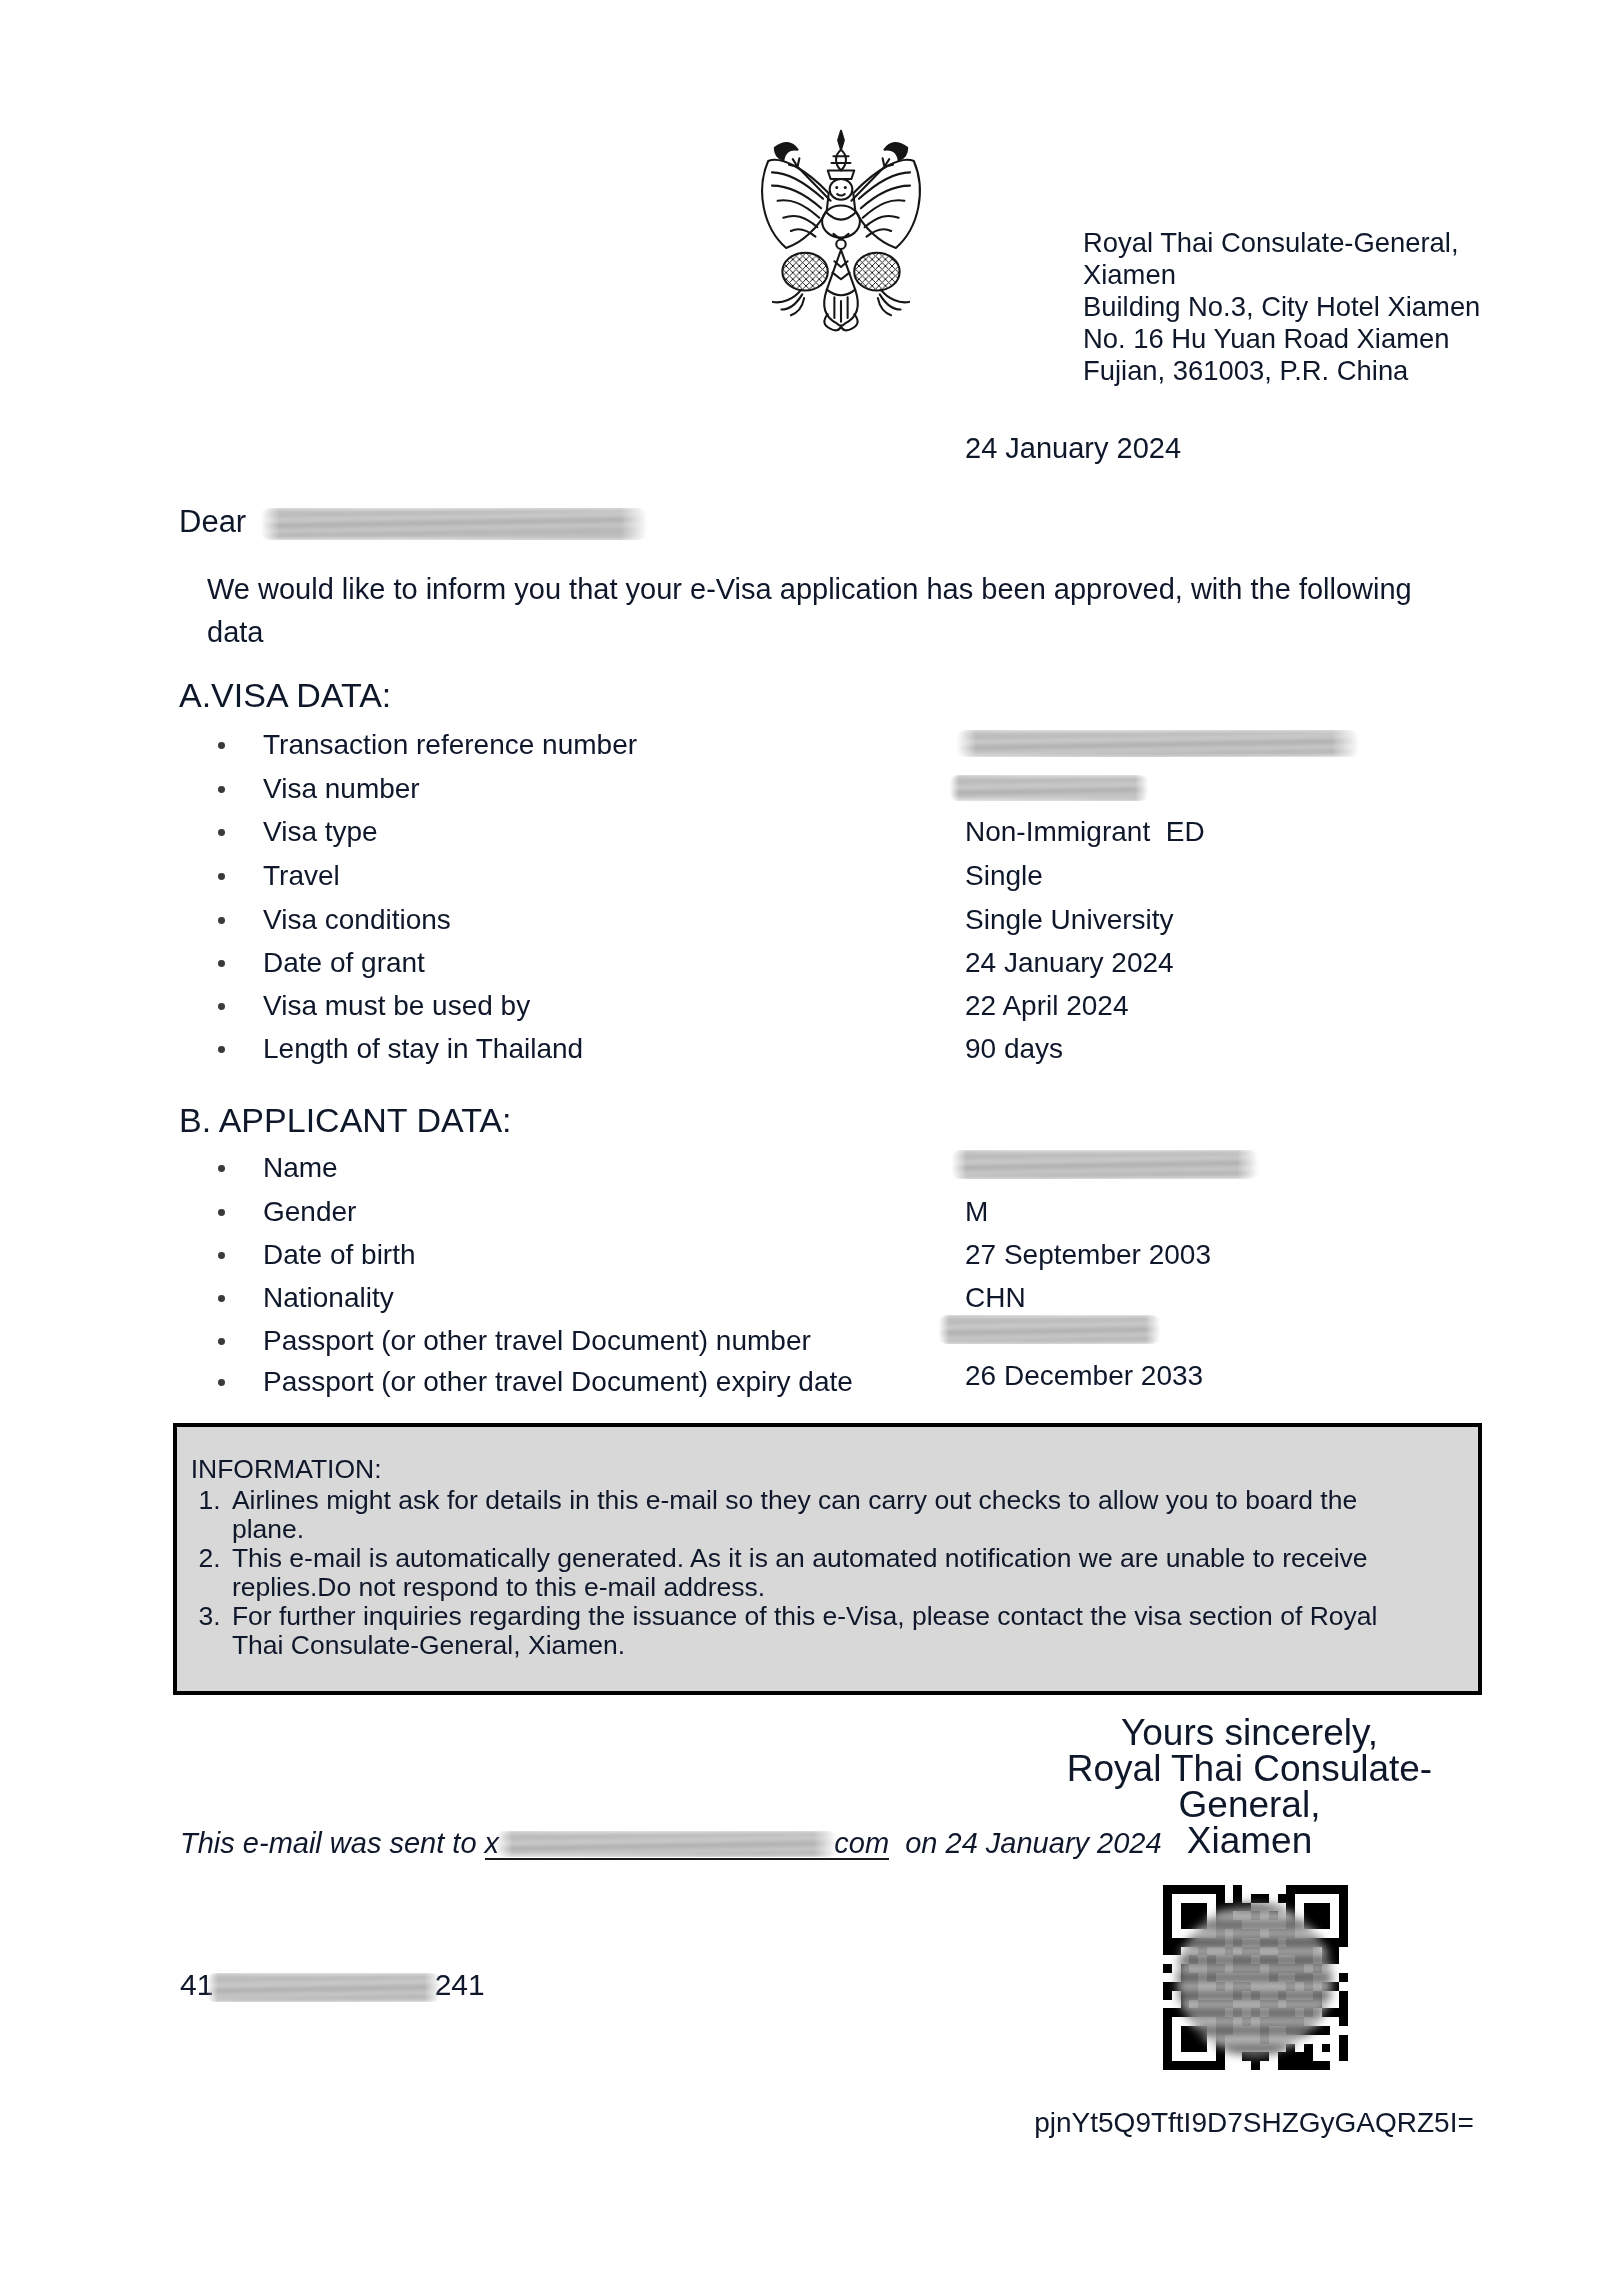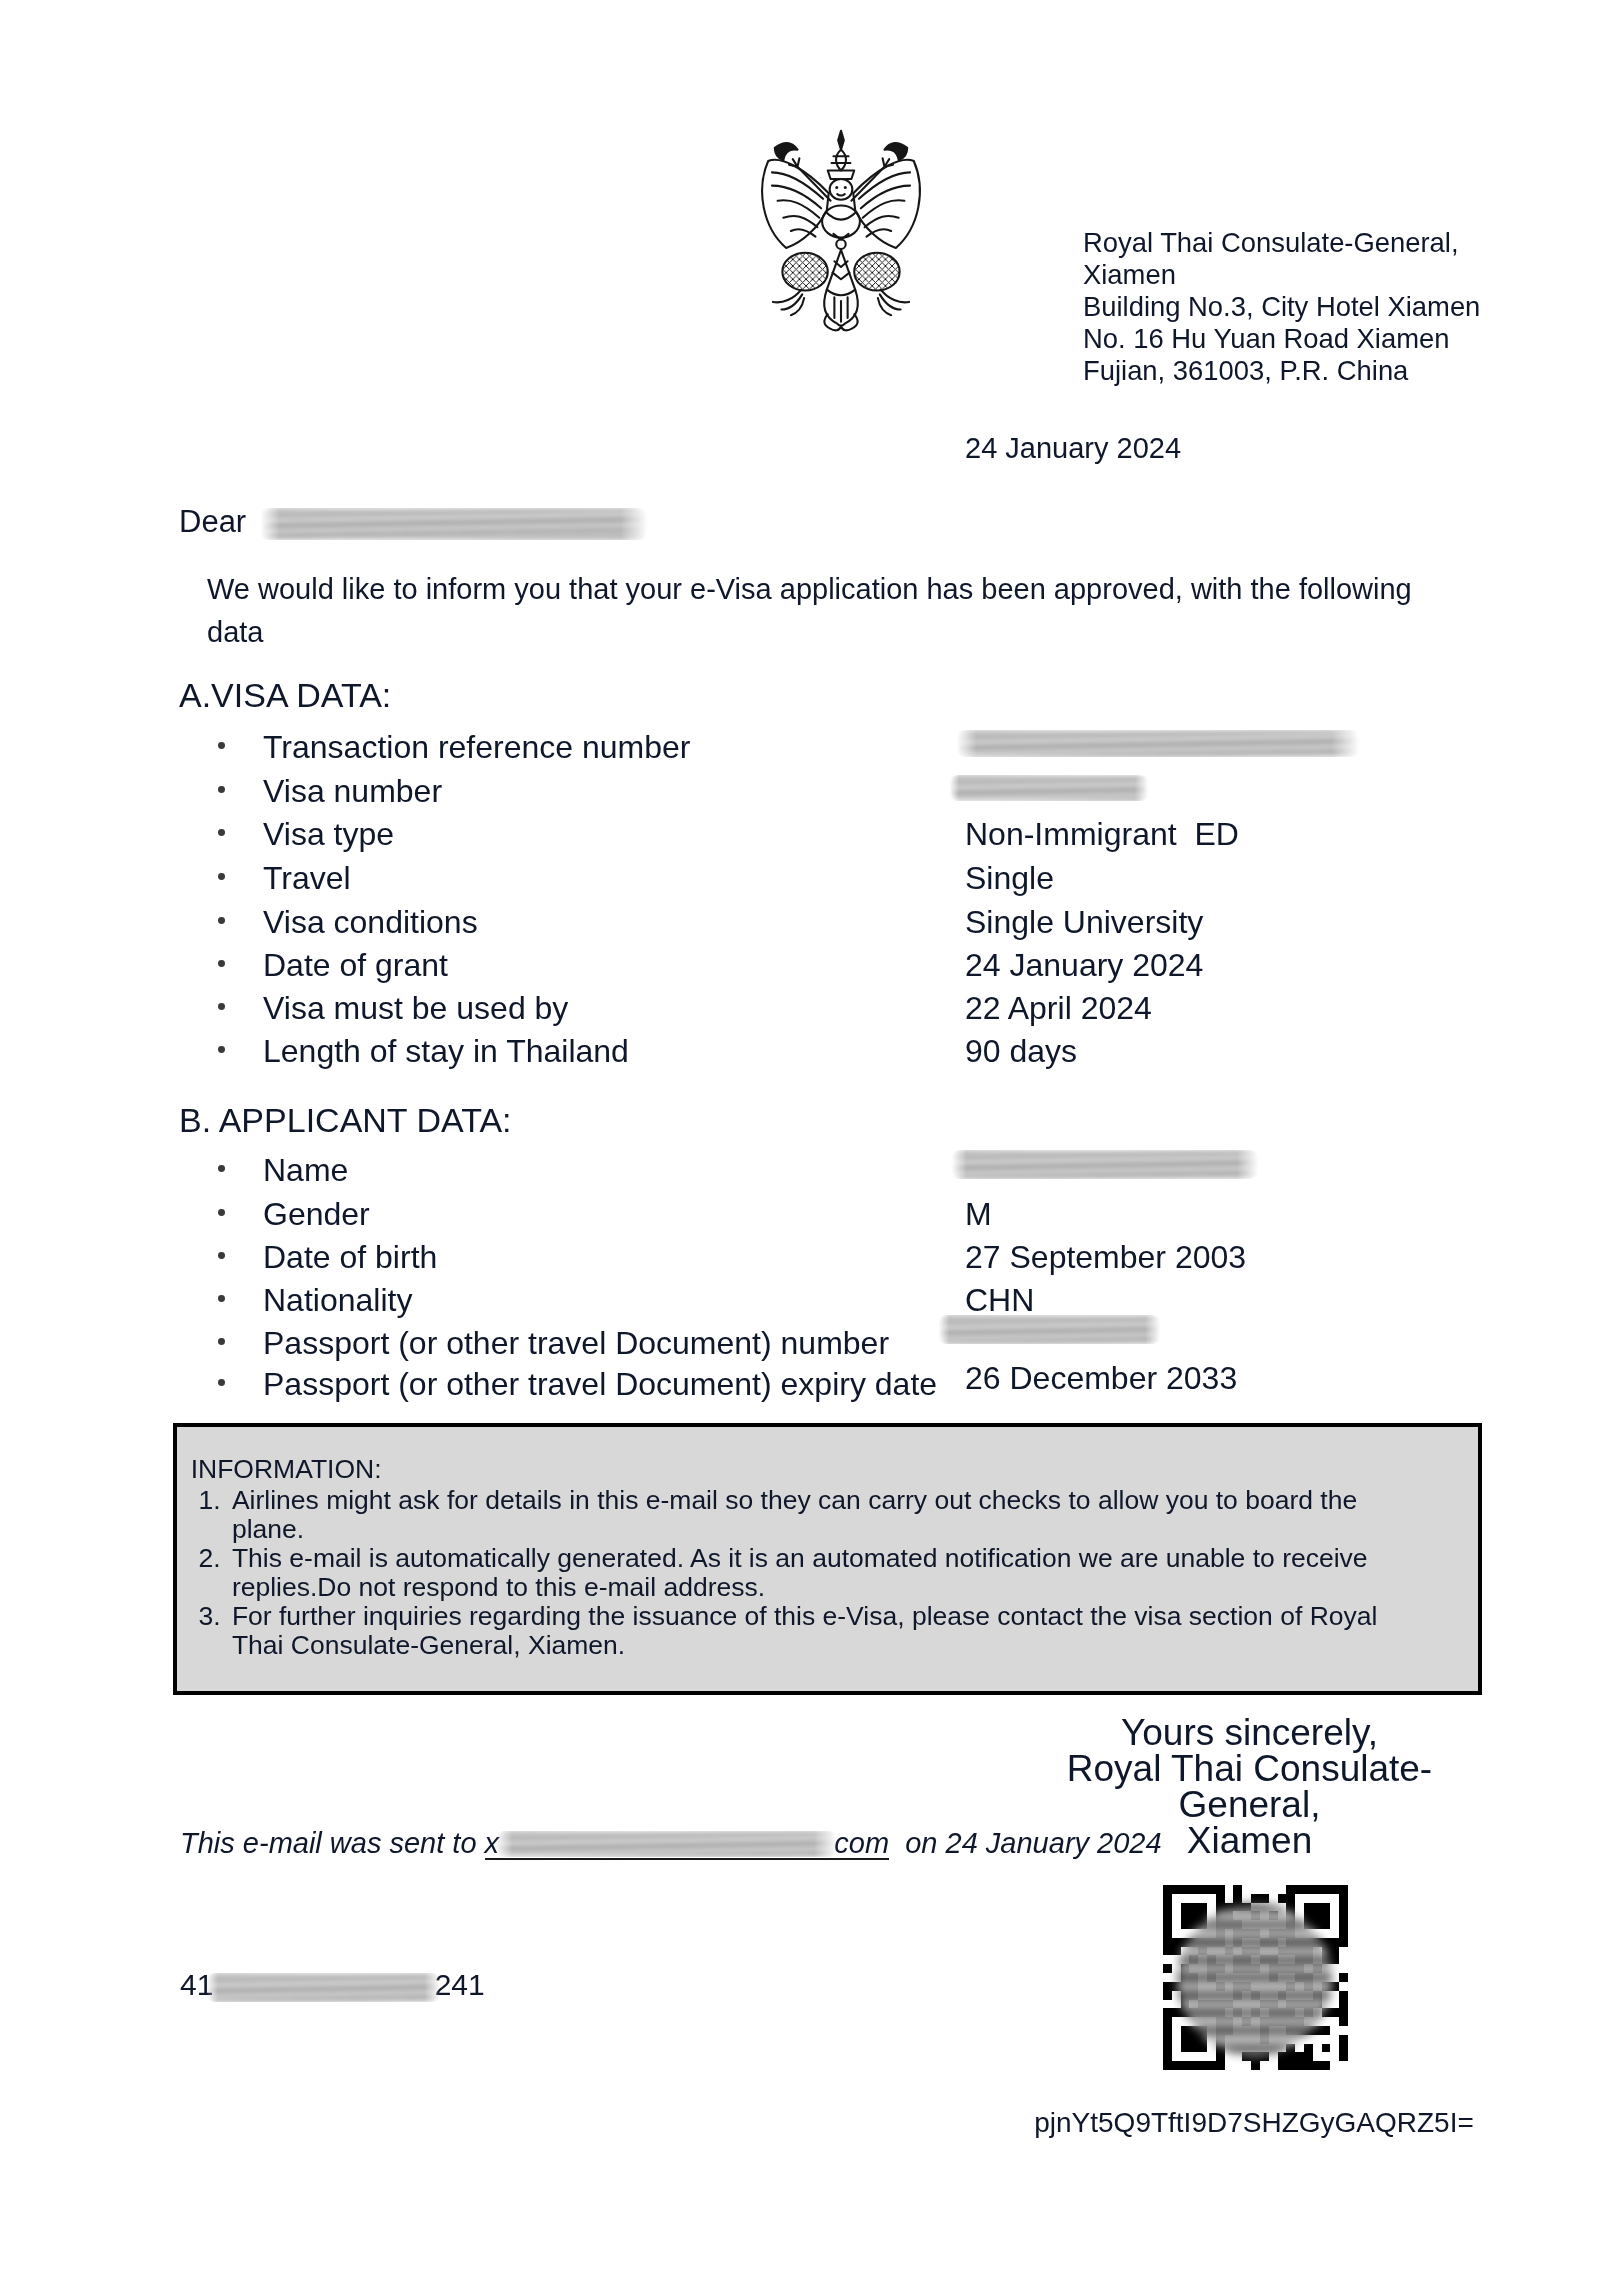--- a/index.html
+++ b/index.html
@@ -14,21 +14,21 @@
   .emblem{left:745px;top:127px;width:192px;height:208px;}
   .address{left:1083px;top:227px;width:421px;font-size:27.4px;line-height:32px;white-space:pre-line;}
 
   .letter-date{left:965px;top:432px;font-size:29px;}
 
   .dear{left:179px;top:504px;font-size:31px;}
 
   .intro{left:179px;top:568px;width:1264px;font-size:29px;line-height:43px;margin-left:28px;}
 
   .section-title{left:179px;font-size:34px;}
-  .row{position:absolute;left:0;width:100%;height:35px;font-size:32px;}
+  .row{position:absolute;left:0;width:100%;height:35px;font-size:28px;}
   .bullet{position:absolute;left:218px;top:12.7px;width:6.9px;height:6.9px;border-radius:50%;background:#3a3a3a;}
   .lbl{position:absolute;left:263px;top:0;}
   .val{position:absolute;left:965px;top:0;white-space:pre;}
 
   
   .redact{
     display:inline-block;border-radius:8.8px;
     background:repeating-linear-gradient(179deg,
       #8a8a8a 0px,#c9c9c9 3.9px,#9b9b9b 7.8px,#d8d8d8 12.7px,#8f8f8f 17.6px,#d0d0d0 23.5px,#9a9a9a 28px);
     filter:blur(2.5px);opacity:.85;

